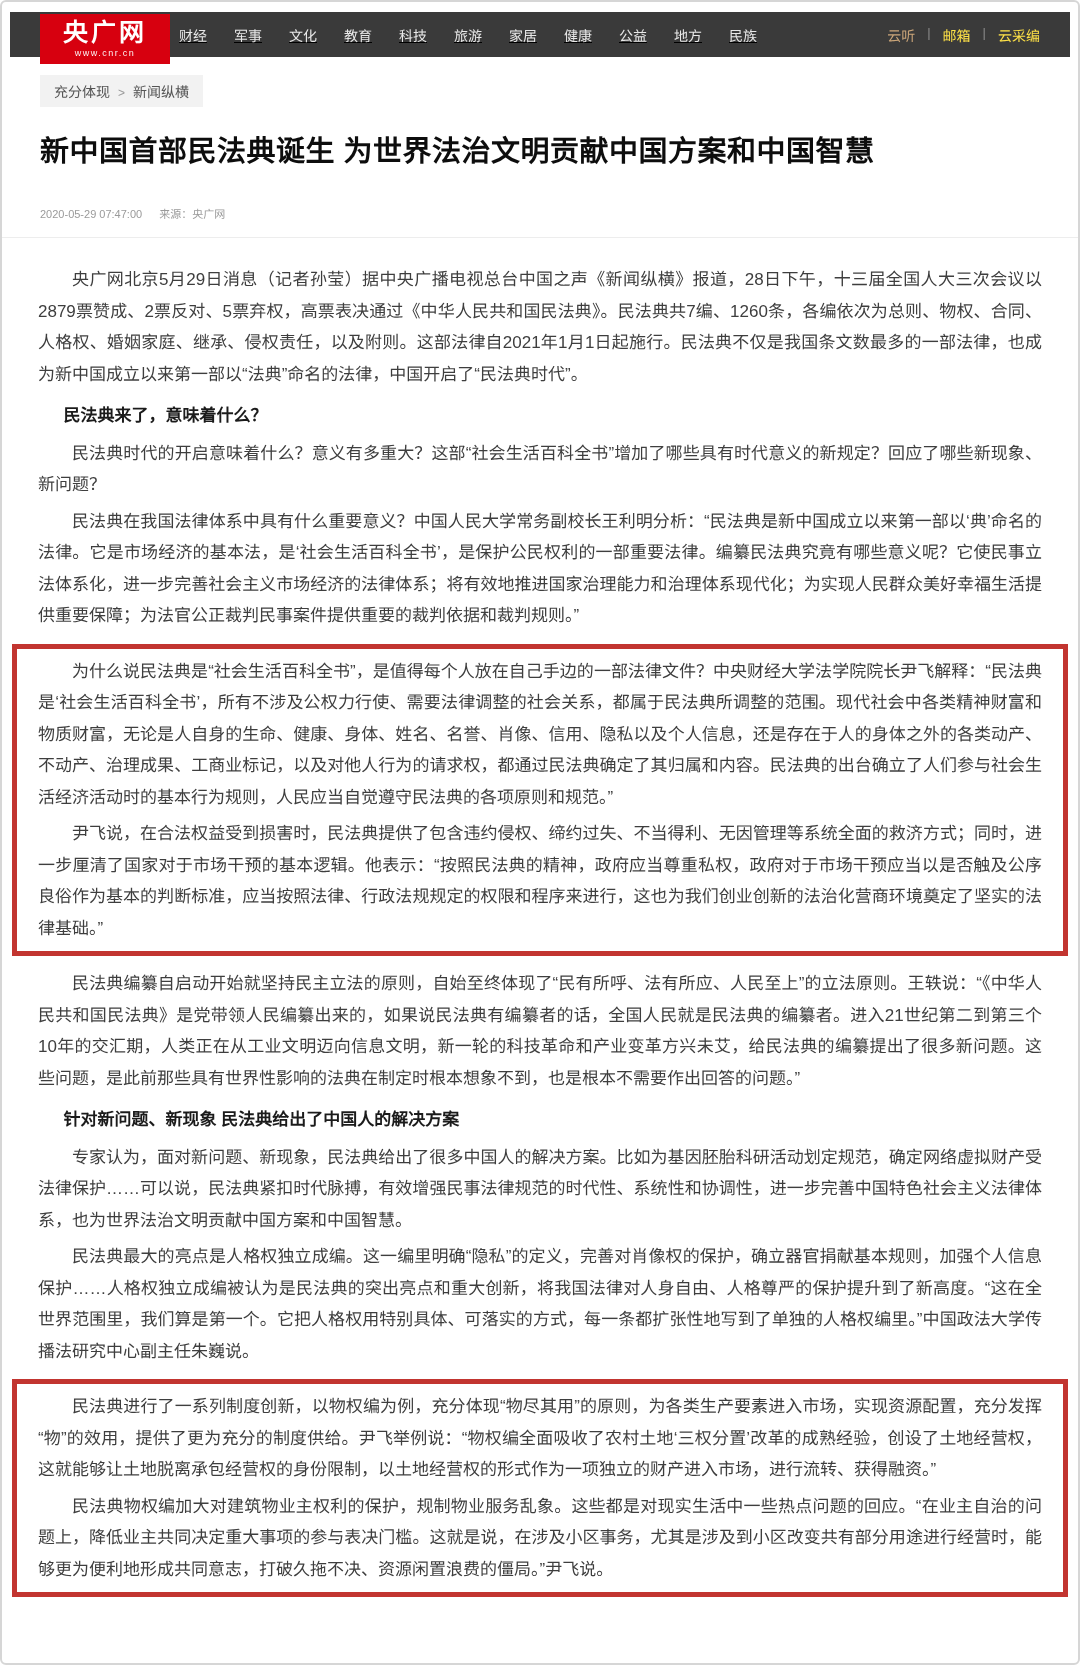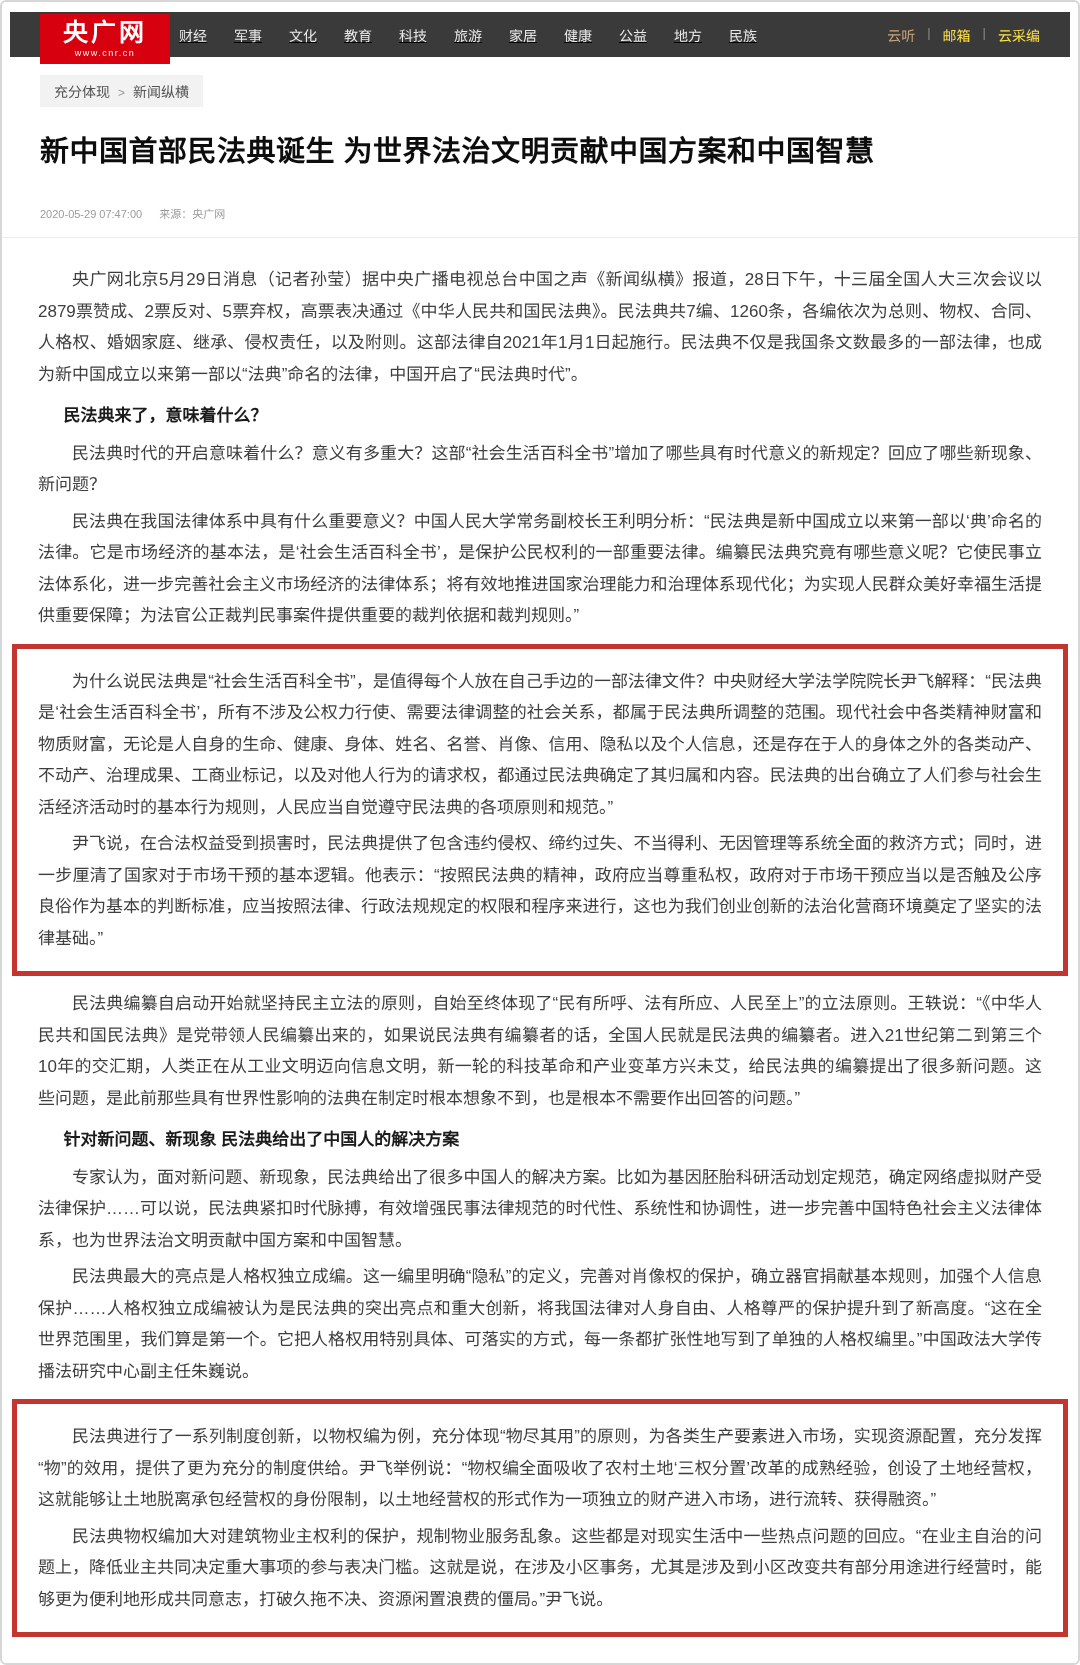--- a/index.html
+++ b/index.html
@@ -53,21 +53,21 @@
   .article{
     margin:26px 36px 0;font-size:17px;line-height:31.5px;
     color:var(--body-text);text-align:justify;
   }
   .article p{margin:5px 0;text-indent:2em;}
   .article h2{
     margin:10px 0 6px;font-size:17px;font-weight:700;color:#1b1b1b;
     text-indent:1.5em;line-height:31.5px;
   }
   .redbox{
-    border:5px solid var(--highlight);margin:12px -26px;padding:12px 21px;
+    border:5px solid var(--highlight);margin:12px -26px;padding:2px 21px;
   }
 </style>
 </head>
 <body>
 
 <div class="page">
 
   <header class="topbar">
     <div class="logo">
       <div class="logo-title">央广网</div>

